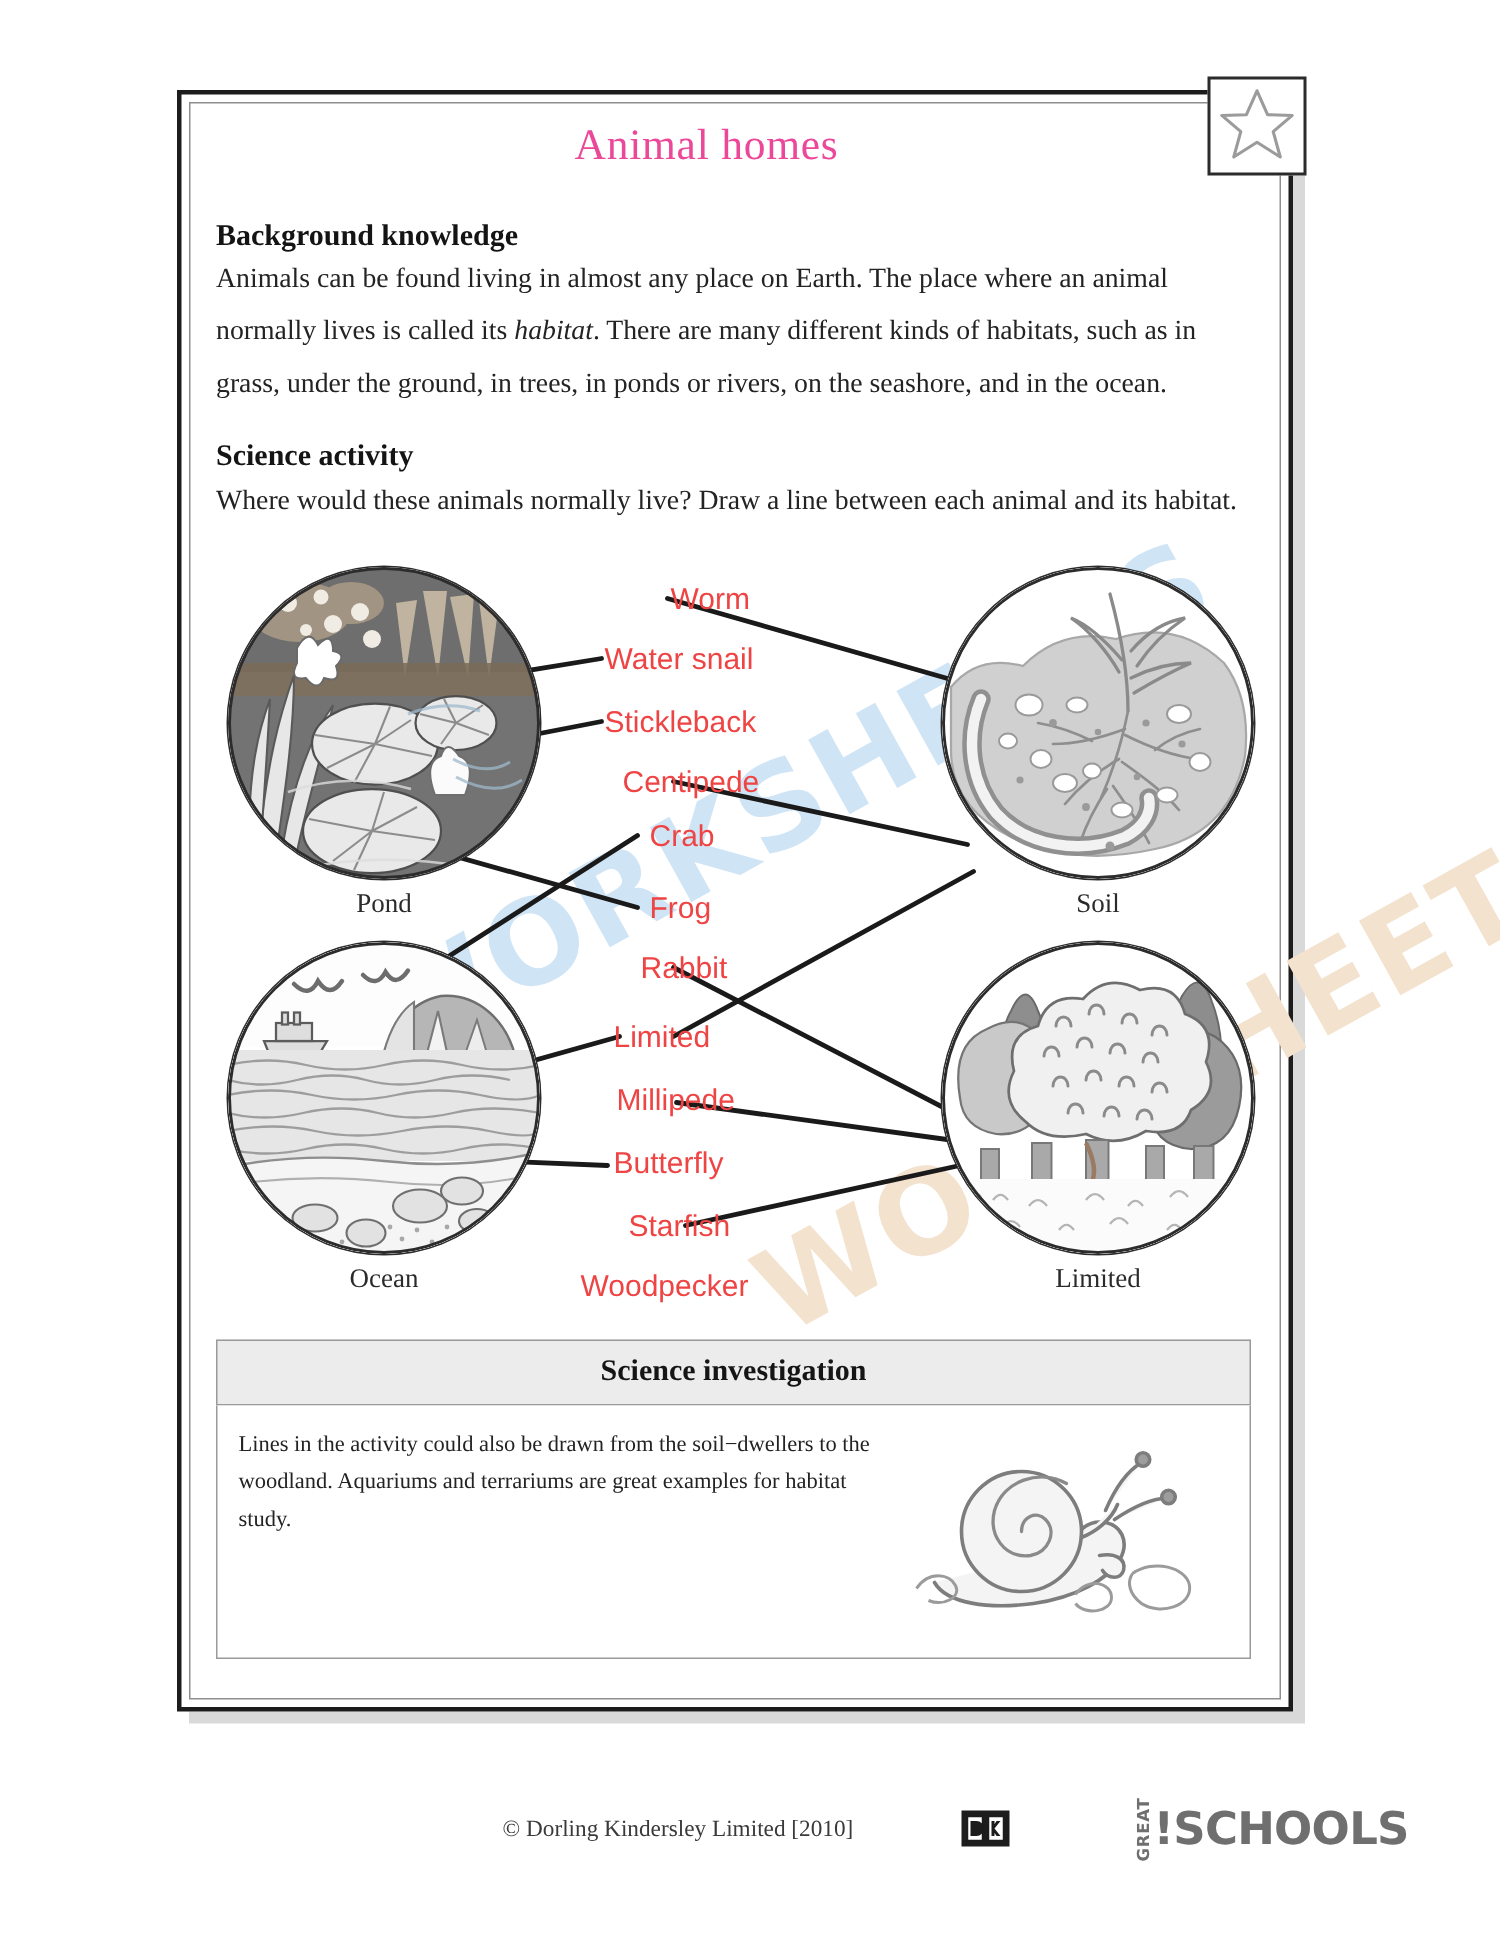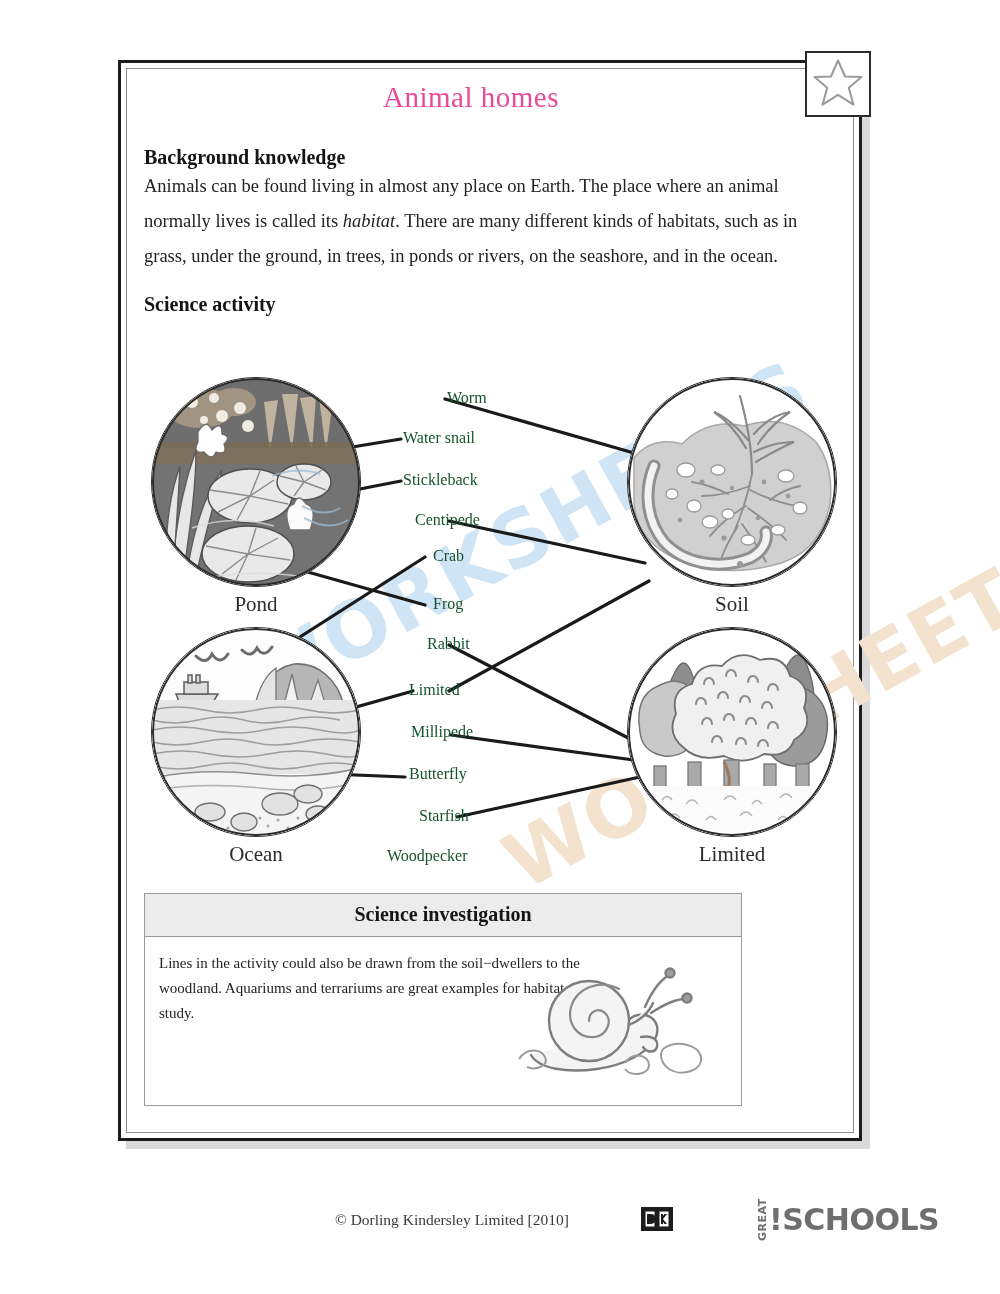--- a/index.html
+++ b/index.html
@@ -146,53 +146,53 @@
     width: 208px;
     height: 208px;
     border-radius: 50%;
     border: 1.6px solid #2c2c2c;
     overflow: hidden;
     position: relative;
     background: #ffffff;
   }
   .habitat .caption {
     text-align: center;
-    font-size: 21px;
+    font-size: 18px;
     color: #2b2b2b;
     margin-top: 5px;
     font-family: "Liberation Serif", serif;
   }
   #hab-pond     { left: 18px;  top: 4px; }
   #hab-soil     { left: 494px; top: 4px; }
   #hab-ocean    { left: 18px;  top: 254px; }
   #hab-woodland { left: 494px; top: 254px; }
 
   
   #labels {
     position: absolute;
     left: 246px;
     top: 0;
     width: 230px;
     height: 500px;
     z-index: 5;
   }
   .animal-label {
     position: absolute;
-    font-size: 16px;
-    color: #14532d;
+    font-size: 20px;
+    color: #ef4444;
     white-space: nowrap;
-    font-family: Liberation Serif, serif;
+    font-family: Liberation Sans, sans-serif;
   }
 
   
   #investigation {
     position: absolute;
     left: 23px;
     top: 830px;
-    width: 598px;
+    width: 690px;
     z-index: 3;
   }
   #inv-title-bar {
     border: 1px solid #9a9a9a;
     background: #ececec;
     text-align: center;
     font-size: 20px;
     font-weight: bold;
     color: #151515;
     padding: 9px 0 10px;
@@ -301,20 +301,21 @@
   <div class="page-inner">
 
     <div id="page-title">Animal homes</div>
 
     <div class="section-head" id="bg-head">Background knowledge</div>
     <div class="body-copy" id="bg-copy">
       <span>Animals can be found living in almost any place on Earth. The place where an animal normally lives is called its </span><i>habitat</i><span>. There are many different kinds of habitats, such as in grass, under the ground, in trees, in ponds or rivers, on the seashore, and in the ocean.</span>
     </div>
 
     <div class="section-head" id="act-head">Science activity</div>
+    <div class="body-copy" id="act-copy">Where would these animals normally live? Draw a line between each animal and its habitat.</div>
 
     <div id="diagram">
 
       <svg id="link-lines" viewBox="0 0 720 500">
         <g stroke="#1a1a1a" stroke-width="3.2" stroke-linecap="round" fill="none">
 
           <line x1="312" y1="26" x2="508" y2="82"></line>
 
           <line x1="268" y1="66" x2="60" y2="100"></line>
 

